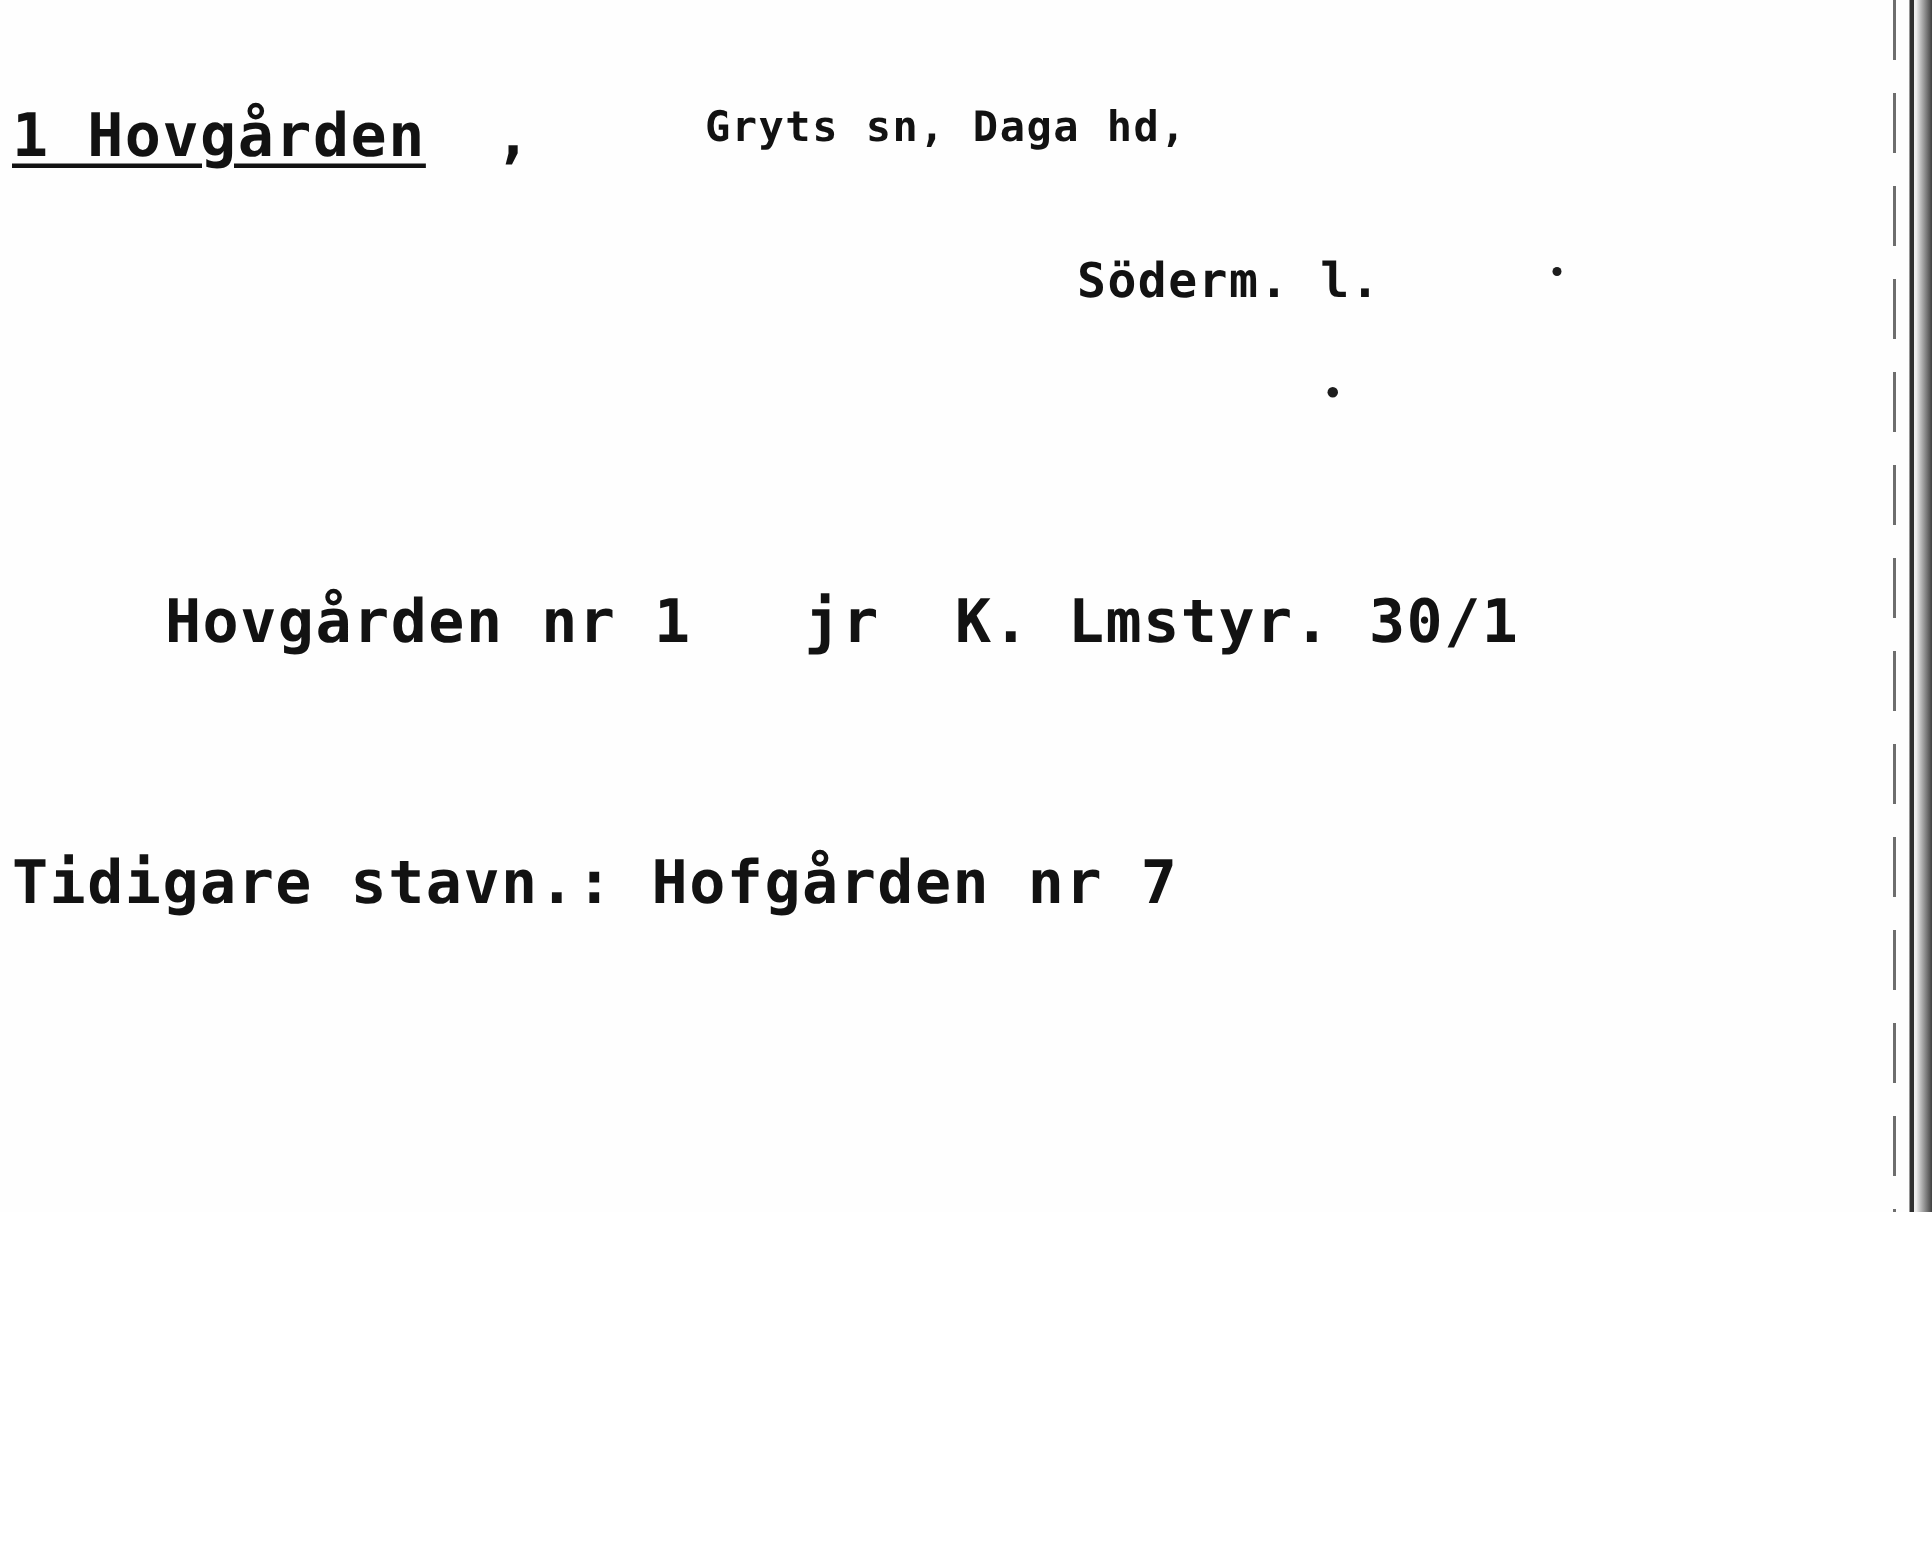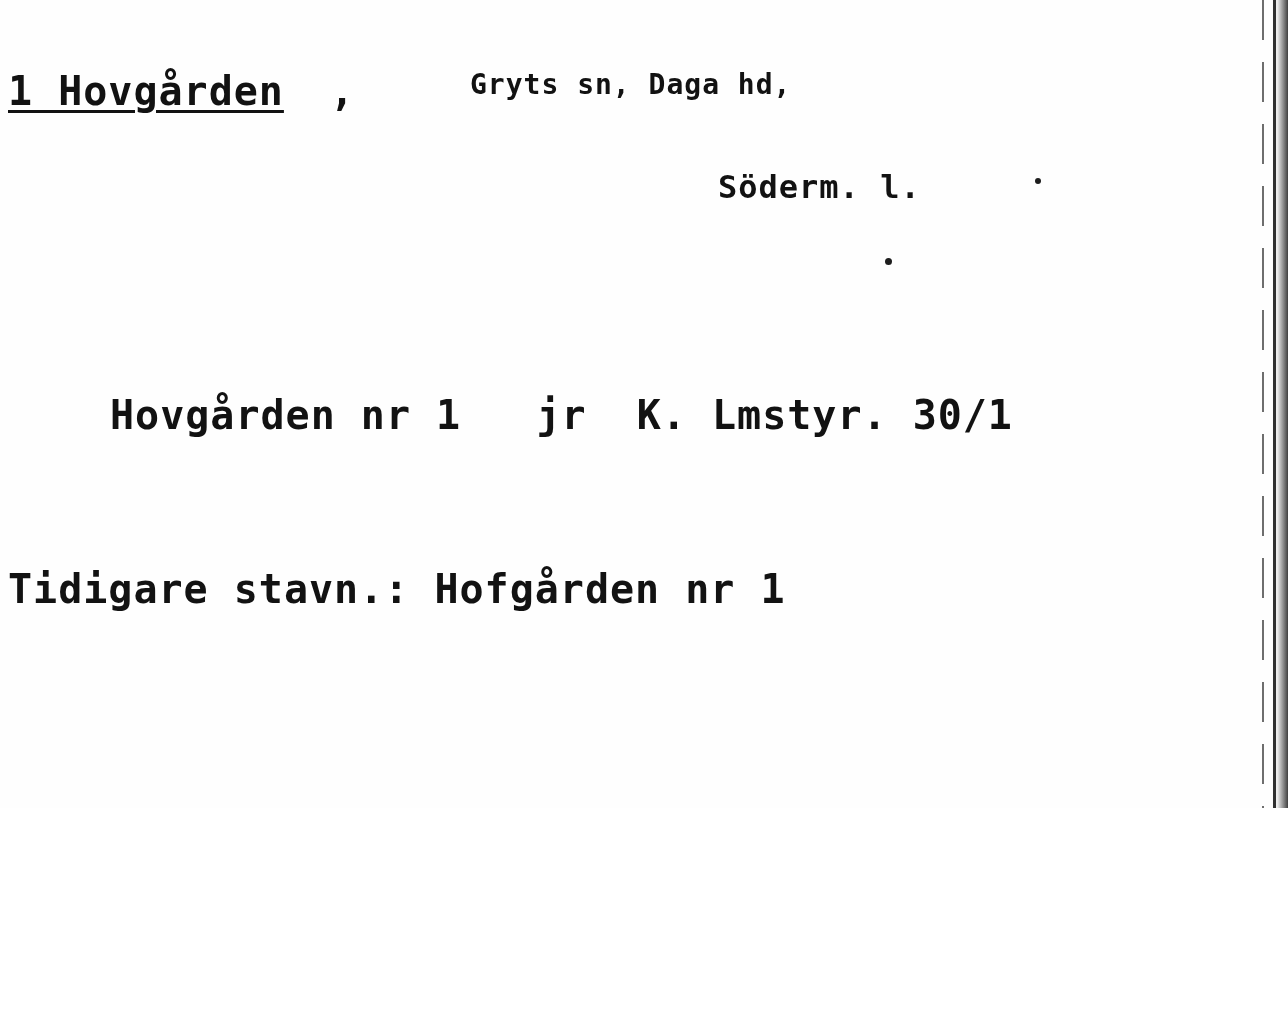--- a/index.html
+++ b/index.html
@@ -113,21 +113,21 @@
 
   <div class="typed" id="headword-comma">,</div>
 
   <div class="typed" id="parish-line">Gryts sn, Daga hd,</div>
 
   <div class="typed" id="province-line">Söderm. l.</div>
 
   <div class="typed" id="body-line-1">Hovgården nr 1   jr  K. Lmstyr. 30/1</div>
 
 
-  <div class="typed" id="body-line-3">Tidigare stavn.: Hofgården nr 1</div>
+  <div class="typed" id="body-line-3">Tidigare stavn.: Hofgården nr 7</div>
 
   <div class="speck" id="speck-1"></div>
   <div class="speck" id="speck-2"></div>
   <div class="speck" id="speck-3"></div>
   <div class="speck" id="speck-4"></div>
 
   <div class="scan-edge"></div>
   <div class="scan-edge-line"></div>
   <div class="scan-edge-line dashed"></div>
 

